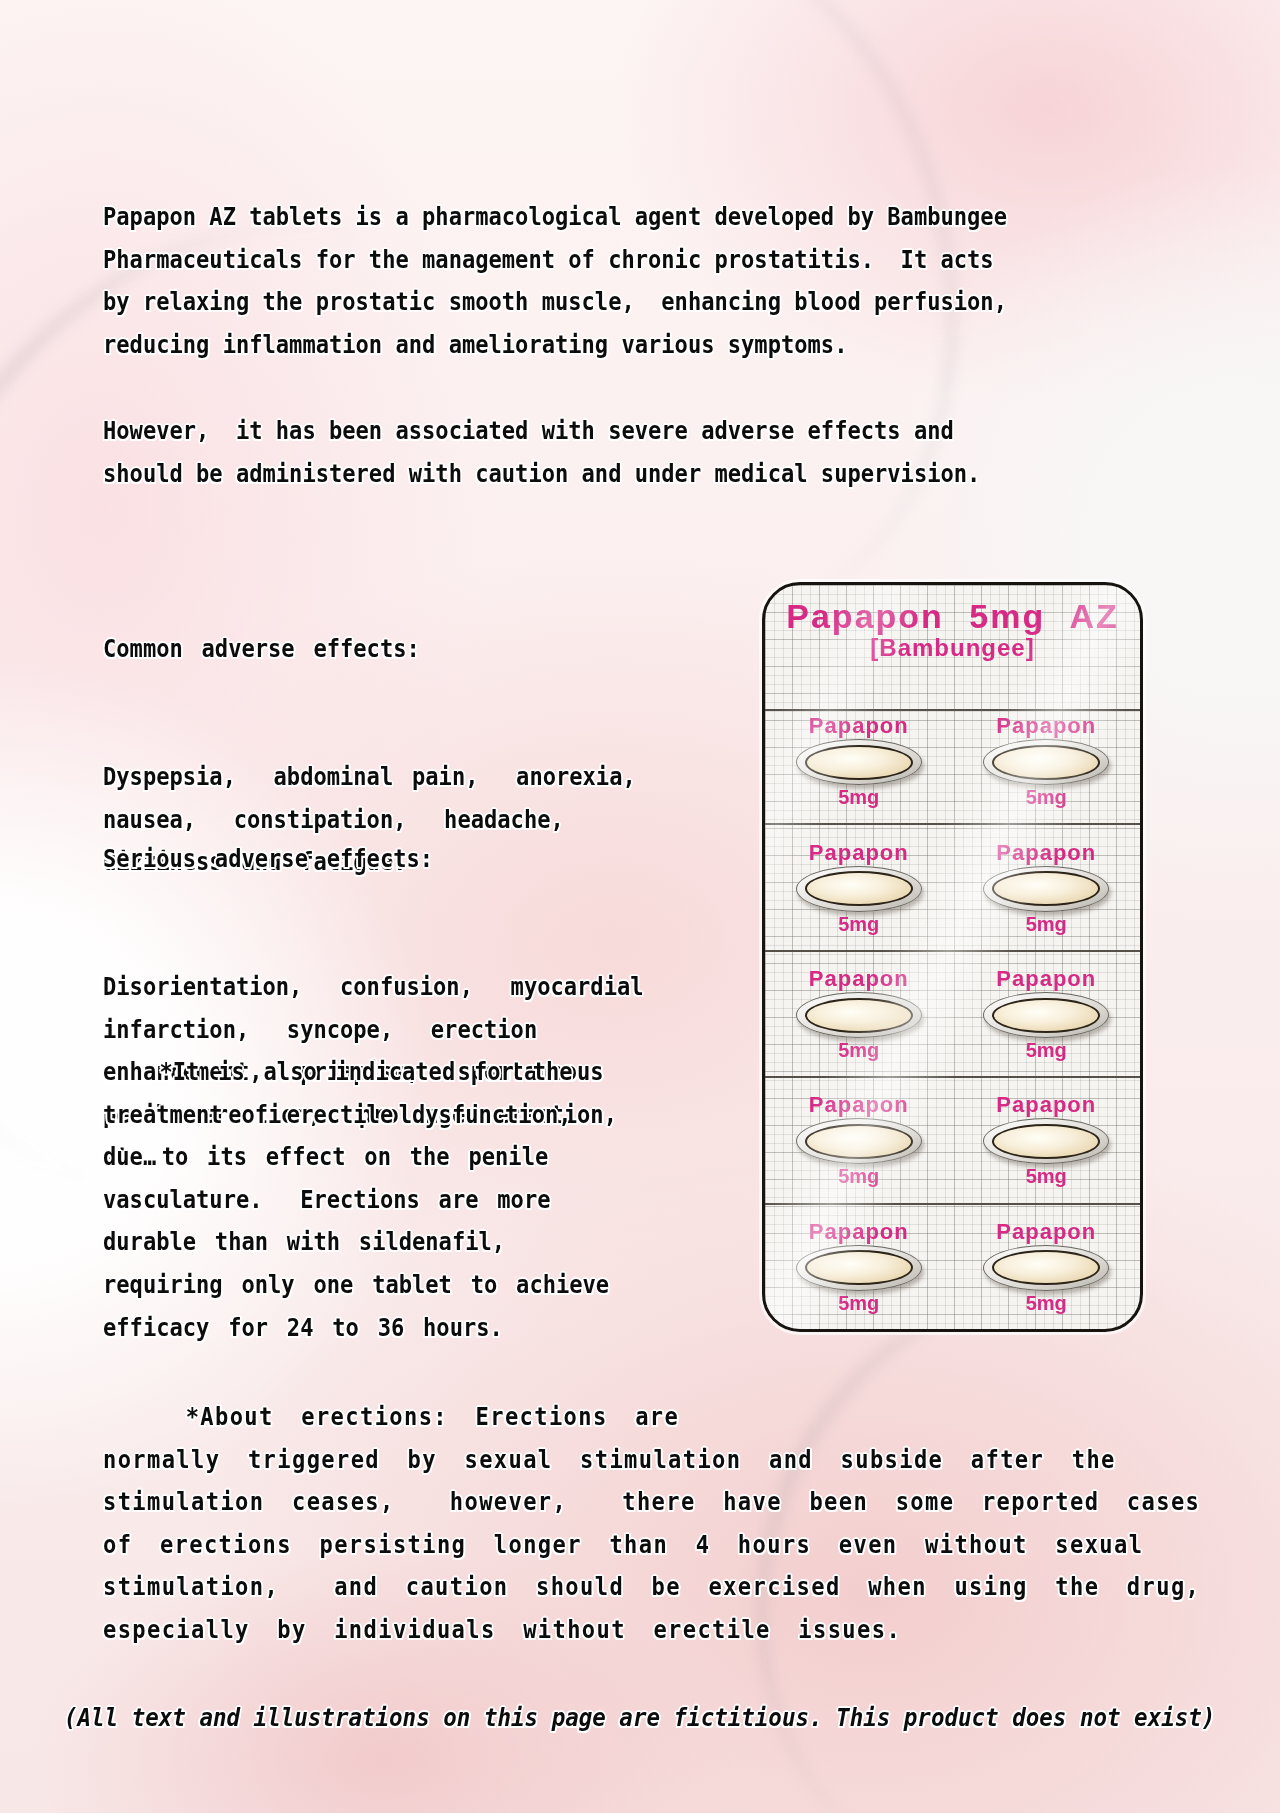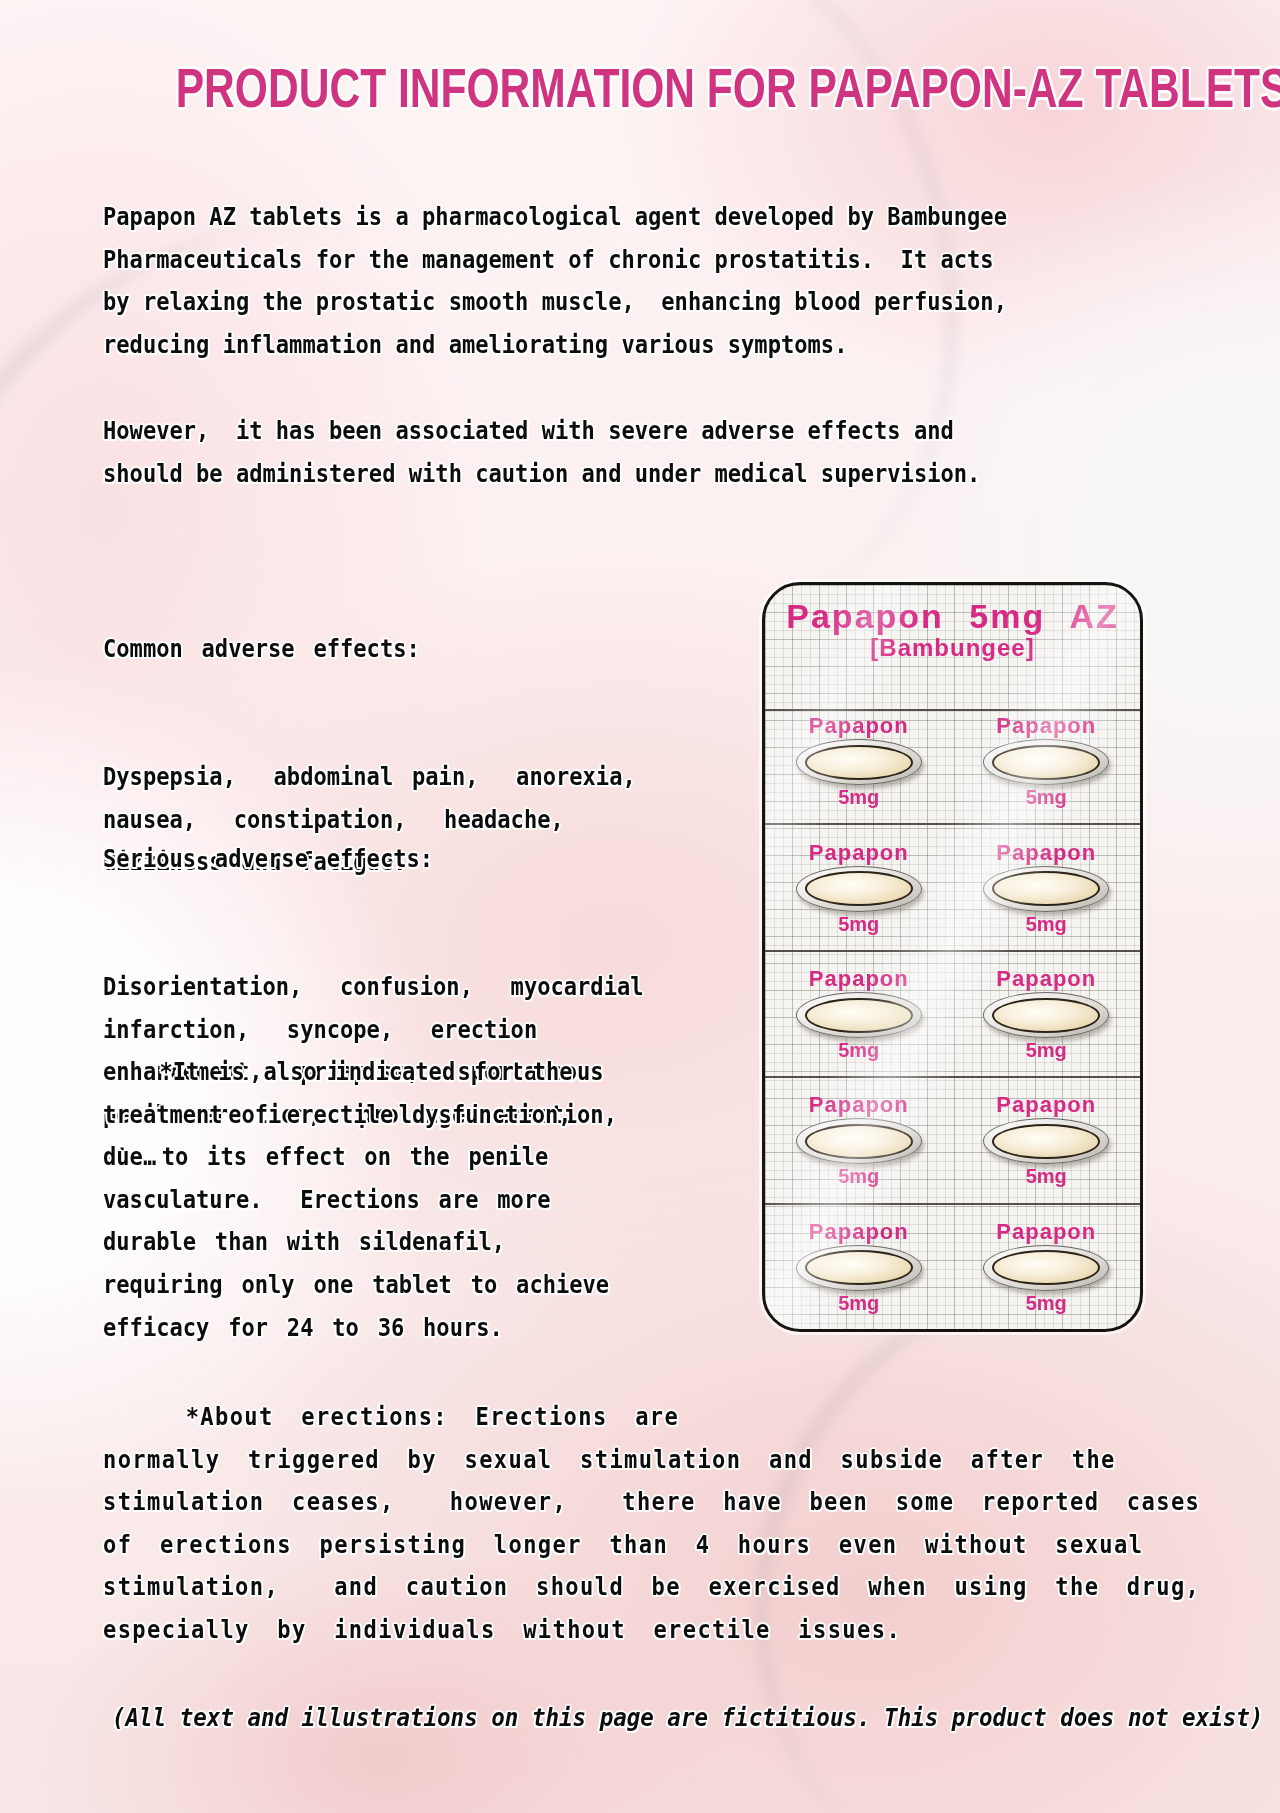--- a/index.html
+++ b/index.html
@@ -45,21 +45,21 @@
   .spread{word-spacing:6px;}
   .spread-wide{word-spacing:14px;letter-spacing:1.5px;}
   .p-intro{top:196px;}
   .p-warning{top:410px;}
   .p-common{top:543px;}
   .p-serious{top:753px;}
   .p-indication{top:1051px;}
   .p-about{top:1396px;}
 
   .disclaimer{position:absolute;top:1703px;left:0;right:0;text-align:center;
-      font-weight:bold;font-style:italic;font-size:25px;color:#0c0c0c;margin-left:48px;}
+      font-weight:bold;font-style:italic;font-size:25px;color:#0c0c0c;}
   .disclaimer .condense{display:inline-block;transform:scaleX(0.9);white-space:nowrap;}
 
   
   .pack{position:absolute;left:762px;top:582px;width:381px;height:750px;box-sizing:border-box;
       border:3px solid #17140f;border-radius:38px;overflow:hidden;
       background-color:#f5f4f1;
       background-image:
         linear-gradient(rgba(110,107,100,0.30) 1px,transparent 1px),
         linear-gradient(90deg,rgba(110,107,100,0.30) 1px,transparent 1px),
         linear-gradient(rgba(110,107,100,0.16) 1px,transparent 1px),
@@ -94,21 +94,20 @@
 </head>
 <body>
 
 <div class="page">
 
   <div class="bg"></div>
   <div class="streak s1"></div>
   <div class="streak s2"></div>
   <div class="streak s3"></div>
 
-  <h1 class="title outline-w"><span class="condense">PRODUCT INFORMATION FOR PAPAPON-AZ TABLETS</span></h1>
 
   <div class="para outline-sm p-intro">Papapon AZ tablets is a pharmacological agent developed by Bambungee
 Pharmaceuticals for the management of chronic prostatitis.  It acts
 by relaxing the prostatic smooth muscle,  enhancing blood perfusion,
 reducing inflammation and ameliorating various symptoms.</div>
 
   <div class="para outline-sm p-warning">However,  it has been associated with severe adverse effects and
 should be administered with caution and under medical supervision.</div>
 
   <div class="para outline-sm spread p-common">

